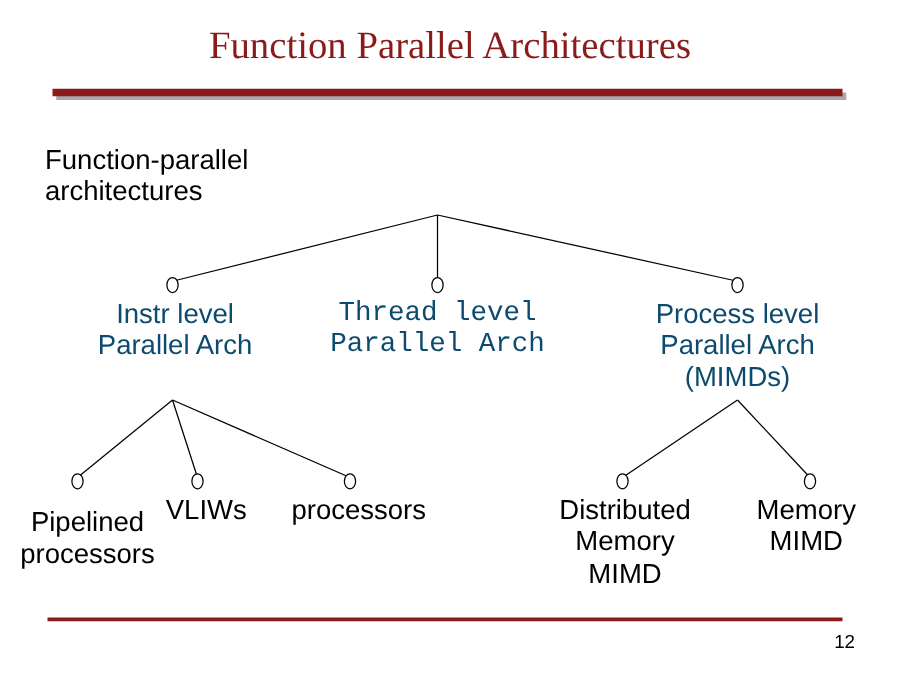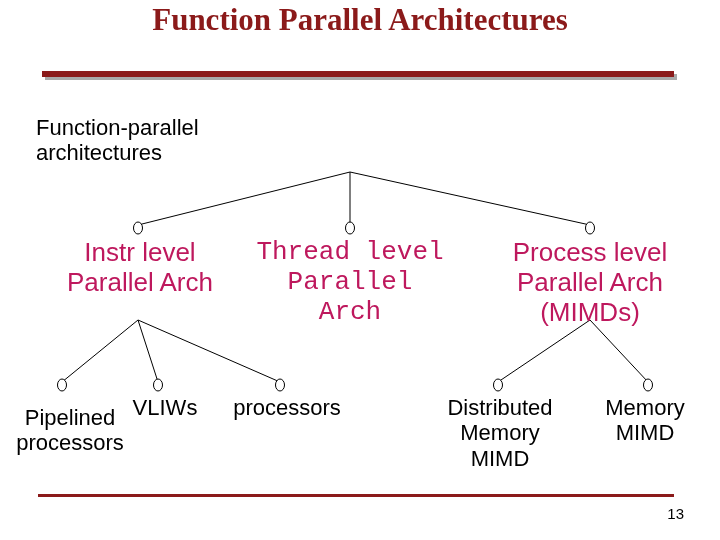--- a/index.html
+++ b/index.html
@@ -7,23 +7,23 @@
     width: 720px;
     height: 540px;
     background: #fff;
     font-family: Arial, Helvetica, sans-serif;
     position: relative;
   }
   .title {
     text-align: center;
     color: #8b1a1a;
     font-family: "Times New Roman", Times, serif;
-    font-weight: bold;
+    font-weight: normal;
     font-size: 31px;
-    padding-top: 2px;
+    padding-top: 18px;
   }
   .title-underline-shadow {
     position: absolute;
     left: 45px;
     top: 74px;
     width: 632px;
     height: 6px;
     background: #a9a9a9;
   }
   .title-underline {
@@ -40,24 +40,24 @@
     left: 0;
     width: 100%;
     text-align: left;
     font-size: 22px;
     line-height: 1.15;
     color: #000;
     padding-left: 36px;
   }
   .mid1, .mid2, .mid3 {
     position: absolute;
-    font-size: 26px;
+    font-size: 22px;
     line-height: 1.15;
     text-align: center;
-    color: #be185d;
+    color: #0c4a6e;
   }
   .mid1 { top: 238px; left: 40px; width: 200px; }
   .mid2 { top: 238px; left: 250px; width: 200px; font-family: Liberation Mono, monospace; }
   .mid3 { top: 238px; left: 490px; width: 200px; }
   .leaf1, .leaf2, .leaf3, .leaf4, .leaf5 {
     position: absolute;
     font-size: 22px;
     line-height: 1.15;
     text-align: center;
     color: #000;
@@ -159,13 +159,13 @@
   <div>Memory</div>
   <div>MIMD</div>
 </div>
 
 <div class="leaf5">
   <div>Memory</div>
   <div>MIMD</div>
 </div>
 
 <div class="bottom-line"></div>
-<div class="pagenum">13</div>
+<div class="pagenum">12</div>
 
 </body></html>

